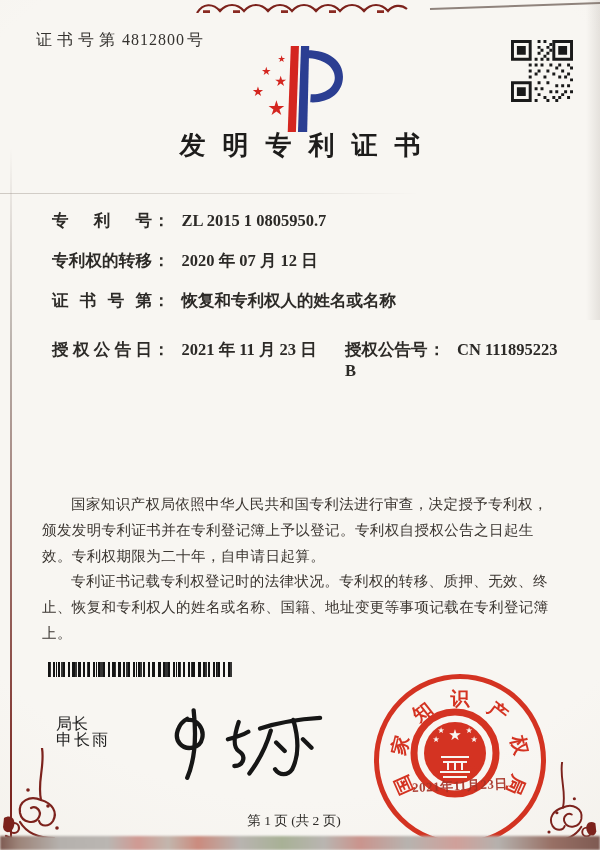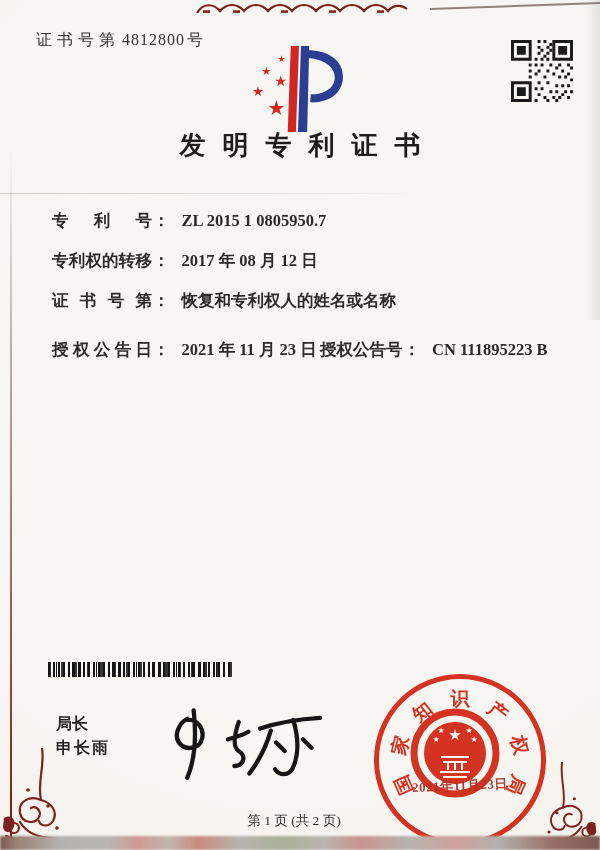--- a/index.html
+++ b/index.html
@@ -30,36 +30,36 @@
   .divider{left:0;top:193px;width:420px;height:1px;
     background:linear-gradient(90deg,rgba(140,130,120,.38),rgba(140,130,120,.15) 75%,transparent);}
 
   
   .fields{left:52px;top:210px;width:508px;font-size:16.5px;font-weight:600;color:#2c2a27;}
   .frow{height:20px;margin-bottom:20px;white-space:nowrap;position:relative;}
   .flabel-txt{display:inline-block;width:100px;text-align:justify;text-align-last:justify;}
   .colon{margin-left:1px;}
   .fvalue{margin-left:12px;white-space:pre-wrap;}
   .grant-row{margin-top:29px;}
-  .grant-no{position:absolute;left:268px;top:0;white-space:nowrap;}
+  .grant-no{position:absolute;left:293px;top:0;white-space:nowrap;}
 
   .body-text{left:42px;top:492px;width:518px;font-size:14.5px;line-height:1.78;
     color:#3a3530;letter-spacing:.4px;}
   .body-text p{margin:0;text-indent:2em;}
 
   .barcode{left:48px;top:662px;width:184px;height:15px;background-color:transparent;
     background-image:
       repeating-linear-gradient(90deg,#141414 0 2px,transparent 2px 5px),
       repeating-linear-gradient(90deg,#141414 0 1px,transparent 1px 8px),
       repeating-linear-gradient(90deg,rgba(20,20,20,.85) 0 3px,transparent 3px 13px);}
 
   .director{left:56px;top:716px;font-family:"Liberation Sans","DejaVu Sans",sans-serif;
-    font-weight:700;font-size:16px;color:#222;}
+    font-weight:400;font-size:16px;color:#222;}
   .director div{line-height:1;}
-  .director .name{margin-top:8px;letter-spacing:2px;}
+  .director .name{margin-top:0;letter-spacing:2px;}
 
   .signature{left:160px;top:706px;width:168px;height:75px;}
 
   
   .seal{left:374px;top:674px;width:162px;height:162px;border:5px solid #d92c1a;
     border-radius:50%;mix-blend-mode:multiply;opacity:.96;}
   .sc{position:absolute;left:50%;top:50%;font-size:19px;font-weight:700;color:#d92c1a;
     font-family:"Liberation Serif",serif;}
   .s0{transform:translate(-50%,-50%) rotate(-114deg) translateY(-61px);}
   .s1{transform:translate(-50%,-50%) rotate(-76deg)  translateY(-61px);}
@@ -129,33 +129,37 @@
   </svg>
 
   <div class="abs title">发明专利证书</div>
   <div class="abs divider"></div>
 
   <div class="abs fields">
     <div class="frow">
       <span class="flabel-txt">专利号</span><span class="colon">：</span><span class="fvalue">ZL 2015 1 0805950.7</span>
     </div>
     <div class="frow">
-      <span class="flabel-txt">专利权的转移</span><span class="colon">：</span><span class="fvalue">2017 年 08 月 12 日</span>
+      <span class="flabel-txt">专利权的转移</span><span class="colon">：</span><span class="fvalue">2020 年 07 月 12 日</span>
     </div>
     <div class="frow">
       <span class="flabel-txt">证书号第</span><span class="colon">：</span><span class="fvalue">恢复和专利权人的姓名或名称</span>
     </div>
     <div class="frow grant-row">
       <span class="flabel-txt">授权公告日</span><span class="colon">：</span><span class="fvalue">2021 年 11 月 23 日</span>
       <span class="grant-no">
         <span>授权公告号</span><span class="colon">：</span><span class="fvalue">CN 111895223 B</span>
       </span>
     </div>
   </div>
 
+  <div class="abs body-text">
+    <p>国家知识产权局依照中华人民共和国专利法进行审查，决定授予专利权，颁发发明专利证书并在专利登记簿上予以登记。专利权自授权公告之日起生效。专利权期限为二十年，自申请日起算。</p>
+    <p>专利证书记载专利权登记时的法律状况。专利权的转移、质押、无效、终止、恢复和专利权人的姓名或名称、国籍、地址变更等事项记载在专利登记簿上。</p>
+  </div>
 
   <div class="abs barcode"></div>
 
   <div class="abs director">
     <div>局长</div>
     <div class="name">申长雨</div>
   </div>
 
   <svg class="abs signature" viewBox="0 0 150 70">
     <g stroke="#161616" stroke-width="4" fill="none" stroke-linecap="round" stroke-linejoin="round">

